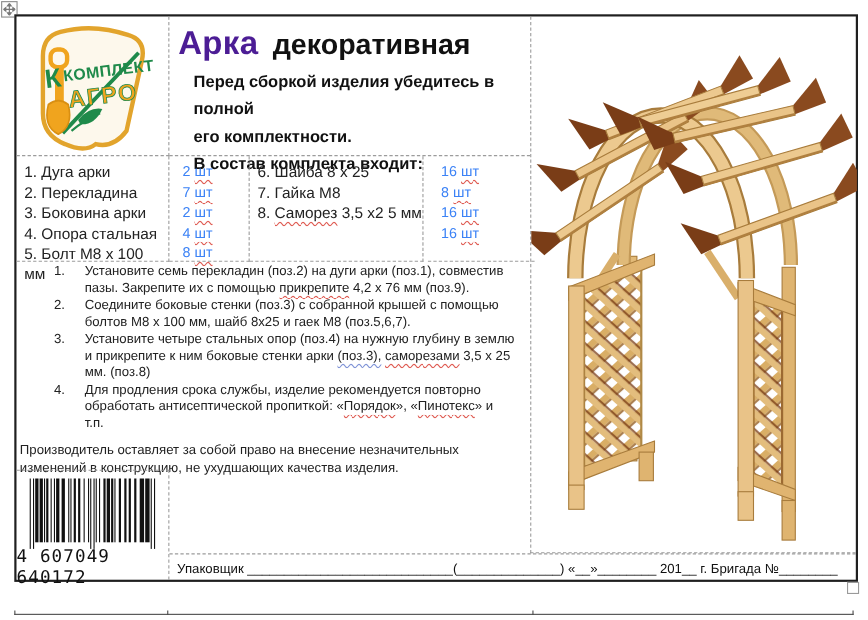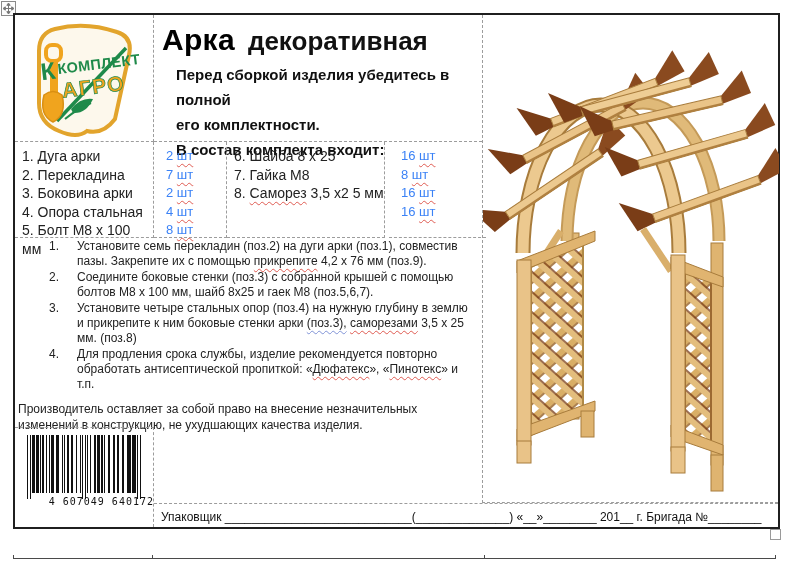--- a/index.html
+++ b/index.html
@@ -14,21 +14,21 @@
   .main-table{position:absolute;left:13px;top:13px;width:763px;height:512px;
               border:2px solid #1f1f1f;background:#fff;}
 
   
   .move-handle{position:absolute;left:1px;top:1px;width:13px;height:13px;border:1px solid #8a8a8a;
                background:#fcfcfc;display:flex;align-items:center;justify-content:center;}
   .resize-handle{position:absolute;left:770px;top:529px;width:9px;height:9px;border:1px solid #9a9a9a;background:#fff;}
 
   
   .title-line{padding:8px 0 0 8px;white-space:nowrap;}
-  .t1{font-size:30px;font-weight:700;letter-spacing:.3px;color:#000000;}
+  .t1{font-size:30px;font-weight:700;letter-spacing:.3px;color:#4c1d95;}
   .t2{font-size:26px;font-weight:700;margin-left:13px;color:#111;}
   .intro{margin:5px 0 0 22px;font-size:15px;font-weight:700;line-height:25px;color:#111;}
 
   
   .plist{padding:5px 0 0 7px;font-size:14px;line-height:18.6px;color:#222;}
   .pqty{padding:5px 0 0 12px;font-size:13px;line-height:18.6px;color:#3b82f6;}
 
   
   .sq-red{text-decoration:underline;text-decoration-style:wavy;text-decoration-color:#df5b52;
           text-decoration-thickness:1px;text-underline-offset:3px;}
@@ -40,22 +40,22 @@
   .steps{padding:1px 0 0 34px;}
   .step{display:flex;font-size:12px;line-height:15px;margin-bottom:1px;color:#222;}
   .step-num{width:28px;flex:none;}
   .step-text{width:392px;}
   .disclaimer{font-size:12px;line-height:15.5px;padding:9px 4px 0 3px;width:458px;color:#222;}
 
   
   .bars{position:absolute;left:12px;top:7px;width:114px;height:58px;}
   .bar{position:absolute;top:0;height:58px;background:#111;}
   .bar.tall{height:64px;}
-  .bc-digits{position:absolute;left:0;top:68px;width:139px;text-align:right;
-             font-family:"DejaVu Sans Mono",monospace;font-size:10px;letter-spacing:1px;color:#111;}
+  .bc-digits{position:absolute;left:0;top:68px;width:139px;text-align:left;
+             font-family:"DejaVu Sans Mono",monospace;font-size:16px;letter-spacing:1px;color:#111;}
 
   
   .packer{font-size:12px;padding:6px 0 0 7px;white-space:nowrap;color:#111;}
 
   
   .next-line{position:absolute;left:13px;top:558px;width:763px;height:1px;background:#4a4a4a;}
   .tick{position:absolute;top:555px;width:1px;height:4px;background:#4a4a4a;}
 </style>
 </head>
 <body>
@@ -148,21 +148,21 @@
           <div class="step">
             <div class="step-num">2.</div>
             <div class="step-text"><span>Соедините боковые стенки (поз.3) с собранной крышей с помощью болтов М8 х 100 мм, шайб 8х25 и гаек М8  (поз.5,6,7).</span></div>
           </div>
           <div class="step">
             <div class="step-num">3.</div>
             <div class="step-text"><span>Установите четыре стальных опор (поз.4) на нужную глубину в землю и прикрепите к ним боковые стенки арки </span><span class="sq-blue">(поз.3),</span><span> </span><span class="sq-red">саморезами</span><span> 3,5 х 25 мм. (поз.8)</span></div>
           </div>
           <div class="step">
             <div class="step-num">4.</div>
-            <div class="step-text"><span>Для продления срока службы, изделие рекомендуется повторно обработать антисептической пропиткой: «</span><span class="sq-red">Дюфатекс</span><span>», «</span><span class="sq-red">Пинотекс</span><span>» и т.п.</span></div>
+            <div class="step-text"><span>Для продления срока службы, изделие рекомендуется повторно обработать антисептической пропиткой: «</span><span class="sq-red">Порядок</span><span>», «</span><span class="sq-red">Пинотекс</span><span>» и т.п.</span></div>
           </div>
         </div>
       <div class="disclaimer">Производитель оставляет за собой право на внесение незначительных  изменений в конструкцию, не ухудшающих  качества изделия.</div>
     </div>
 
     <div class="cell dashT dashR" style="left:0;top:412px;width:139px;height:100px;">
       <div class="bars" id="barcode-bars">
           <div class="bar tall" style="left: 0px; width: 1.28px;"></div>
           <div class="bar tall" style="left: 2.56px; width: 1.28px;"></div>
           <div class="bar" style="left: 5.12px; width: 2.56px;"></div>

